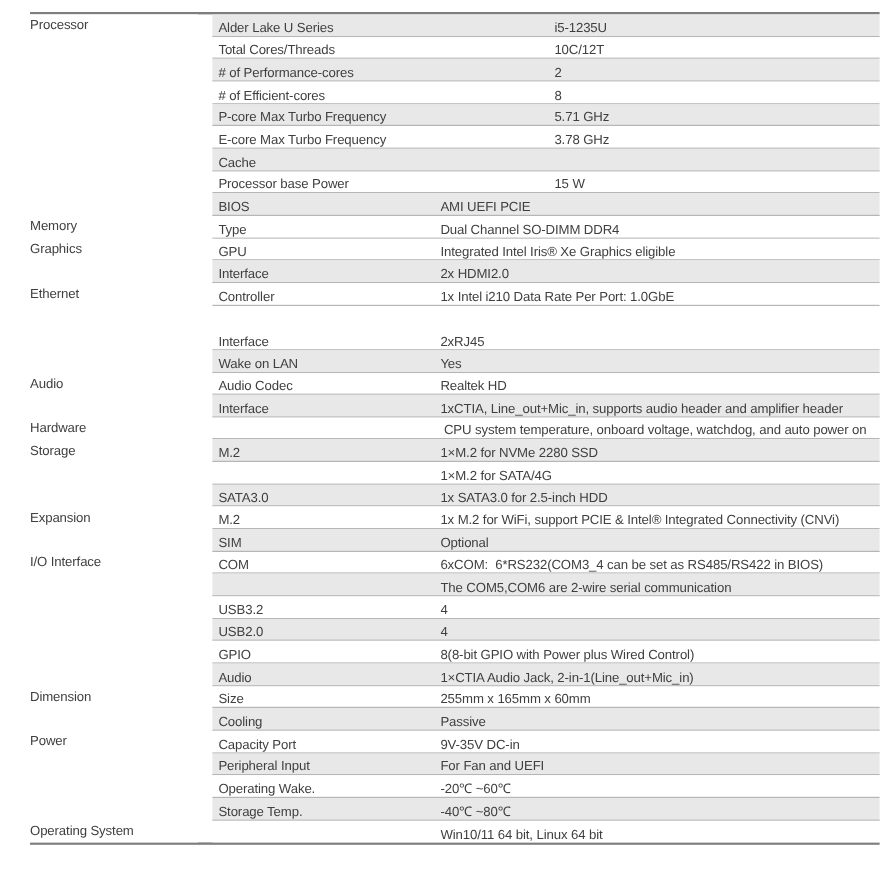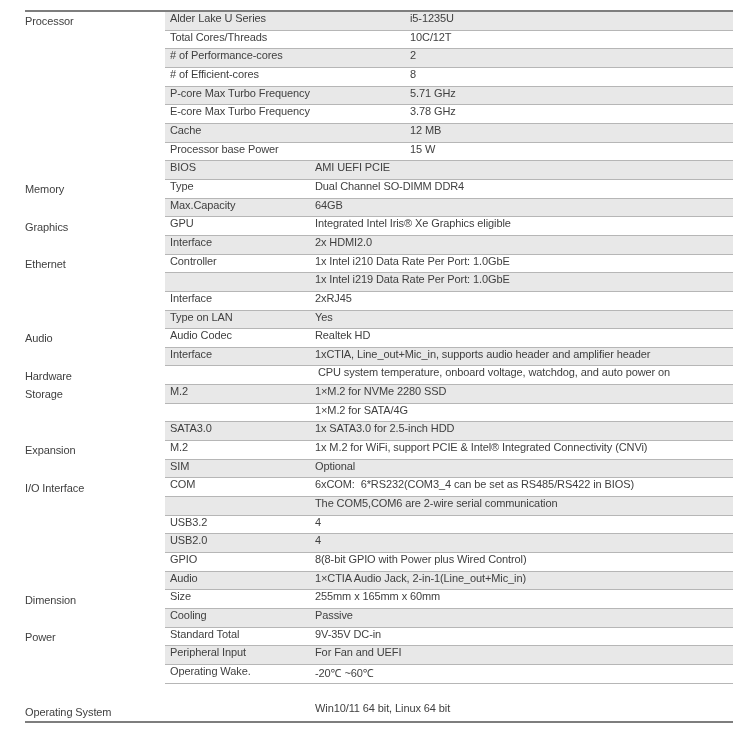--- a/index.html
+++ b/index.html
@@ -22,34 +22,35 @@
     width: 708px;
     border-top: 2px solid #7e7e7e;
     border-bottom: 2px solid #7e7e7e;
   }
   .row {
     display: flex;
     height: 18.658px;
     box-sizing: border-box;
     font-size: 11px;
     letter-spacing: -0.1px;
+    gap: 12px;
   }
   .cat {
     width: 140px;
     flex: none;
     display: flex;
     align-items: center;
     background: #ffffff;
     white-space: nowrap;
     overflow: hidden;
   }
   .content {
     flex: 1;
     display: flex;
-    align-items: flex-start;
+    align-items: flex-end;
     box-sizing: border-box;
     border-bottom: 1px solid #b6b6b6;
     background: #ffffff;
     min-width: 0;
   }
   .row:last-child .content {
     border-bottom: none;
   }
   .row.shaded .content {
     background: #e8e8e8;
@@ -62,20 +63,21 @@
     white-space: nowrap;
     overflow: hidden;
   }
   .row.wide .label {
     width: 245px;
   }
   .val {
     flex: 1;
     white-space: pre;
     overflow: hidden;
+    margin-left: 40px;
   }
 </style>
 </head>
 <body>
 
 <div class="spec-table">
     <div class="row shaded wide">
       <div class="cat">Processor</div>
       <div class="content">
         <div class="label">Alder Lake U Series</div>
@@ -114,21 +116,20 @@
       <div class="cat"></div>
       <div class="content">
         <div class="label">E-core Max Turbo Frequency</div>
         <div class="val">3.78 GHz</div>
       </div>
     </div>
     <div class="row shaded wide">
       <div class="cat"></div>
       <div class="content">
         <div class="label">Cache</div>
-        <div class="val">12 MB</div>
       </div>
     </div>
     <div class="row wide">
       <div class="cat"></div>
       <div class="content">
         <div class="label">Processor base Power</div>
         <div class="val">15 W</div>
       </div>
     </div>
     <div class="row shaded">
@@ -138,27 +139,20 @@
         <div class="val">AMI UEFI PCIE</div>
       </div>
     </div>
     <div class="row">
       <div class="cat">Memory</div>
       <div class="content">
         <div class="label">Type</div>
         <div class="val">Dual Channel SO-DIMM DDR4</div>
       </div>
     </div>
-    <div class="row shaded">
-      <div class="cat"></div>
-      <div class="content">
-        <div class="label">Max.Capacity</div>
-        <div class="val">64GB</div>
-      </div>
-    </div>
     <div class="row">
       <div class="cat">Graphics</div>
       <div class="content">
         <div class="label">GPU</div>
         <div class="val">Integrated Intel Iris® Xe Graphics eligible</div>
       </div>
     </div>
     <div class="row shaded">
       <div class="cat"></div>
       <div class="content">
@@ -168,36 +162,32 @@
     </div>
     <div class="row">
       <div class="cat">Ethernet</div>
       <div class="content">
         <div class="label">Controller</div>
         <div class="val">1x Intel i210 Data Rate Per Port: 1.0GbE</div>
       </div>
     </div>
     <div class="row shaded">
       <div class="cat"></div>
-      <div class="content">
-        <div class="label"></div>
-        <div class="val">1x Intel i219 Data Rate Per Port: 1.0GbE</div>
-      </div>
     </div>
     <div class="row">
       <div class="cat"></div>
       <div class="content">
         <div class="label">Interface</div>
         <div class="val">2xRJ45</div>
       </div>
     </div>
     <div class="row shaded">
       <div class="cat"></div>
       <div class="content">
-        <div class="label">Type on LAN</div>
+        <div class="label">Wake on LAN</div>
         <div class="val">Yes</div>
       </div>
     </div>
     <div class="row">
       <div class="cat">Audio</div>
       <div class="content">
         <div class="label">Audio Codec</div>
         <div class="val">Realtek HD</div>
       </div>
     </div>
@@ -302,40 +292,44 @@
     <div class="row shaded">
       <div class="cat"></div>
       <div class="content">
         <div class="label">Cooling</div>
         <div class="val">Passive</div>
       </div>
     </div>
     <div class="row">
       <div class="cat">Power</div>
       <div class="content">
-        <div class="label">Standard Total</div>
+        <div class="label">Capacity Port</div>
         <div class="val">9V-35V DC-in</div>
       </div>
     </div>
     <div class="row shaded">
       <div class="cat"></div>
       <div class="content">
         <div class="label">Peripheral Input</div>
         <div class="val">For Fan and UEFI</div>
       </div>
     </div>
     <div class="row">
       <div class="cat"></div>
       <div class="content">
         <div class="label">Operating Wake.</div>
         <div class="val">-20℃ ~60℃</div>
       </div>
     </div>
     <div class="row shaded">
       <div class="cat"></div>
+      <div class="content">
+        <div class="label">Storage Temp.</div>
+        <div class="val">-40℃ ~80℃</div>
+      </div>
     </div>
     <div class="row">
       <div class="cat">Operating System</div>
       <div class="content">
         <div class="label"></div>
         <div class="val">Win10/11 64 bit, Linux 64 bit</div>
       </div>
     </div>
   </div>
 

